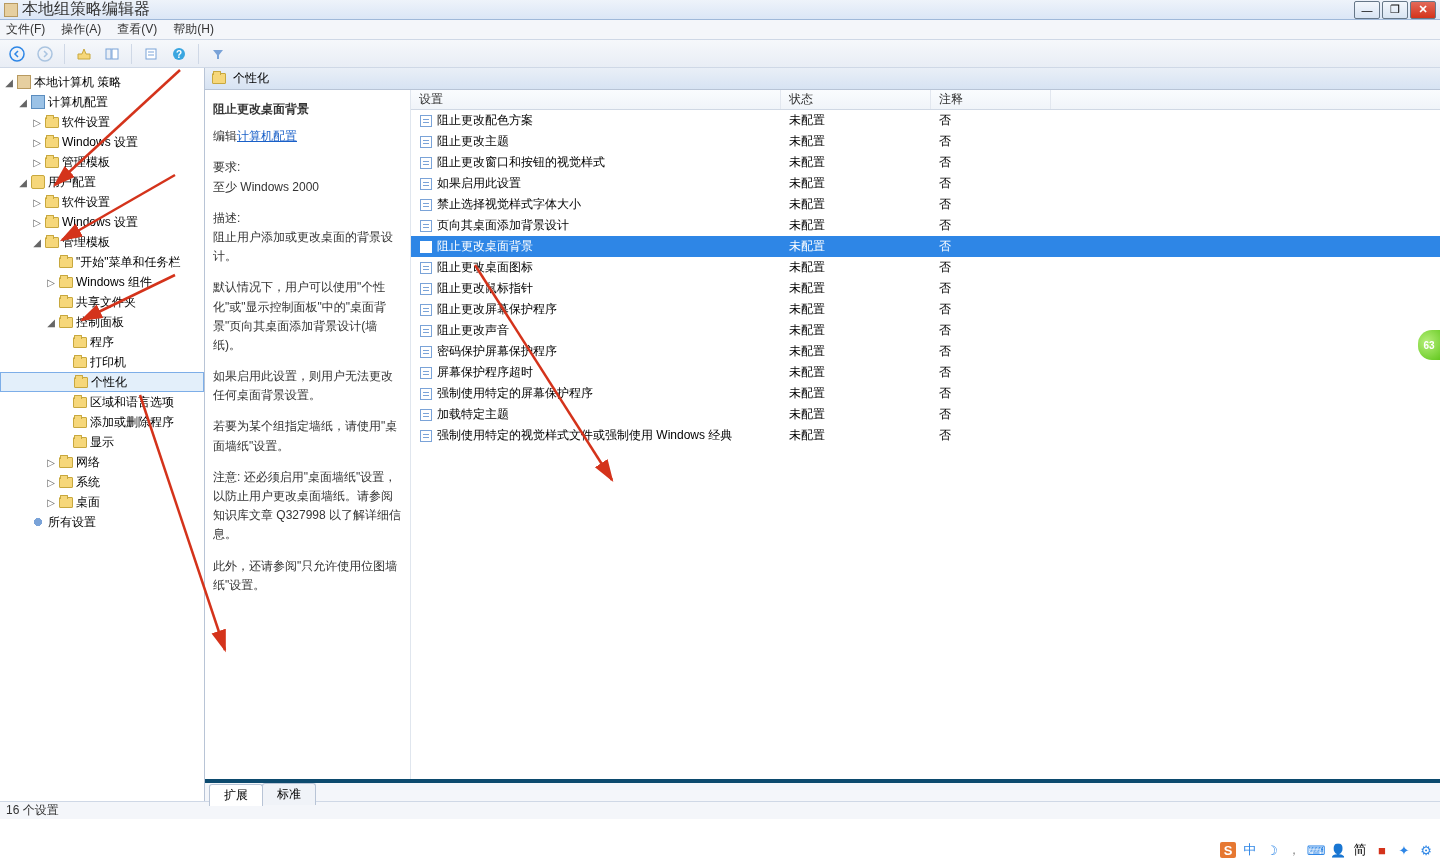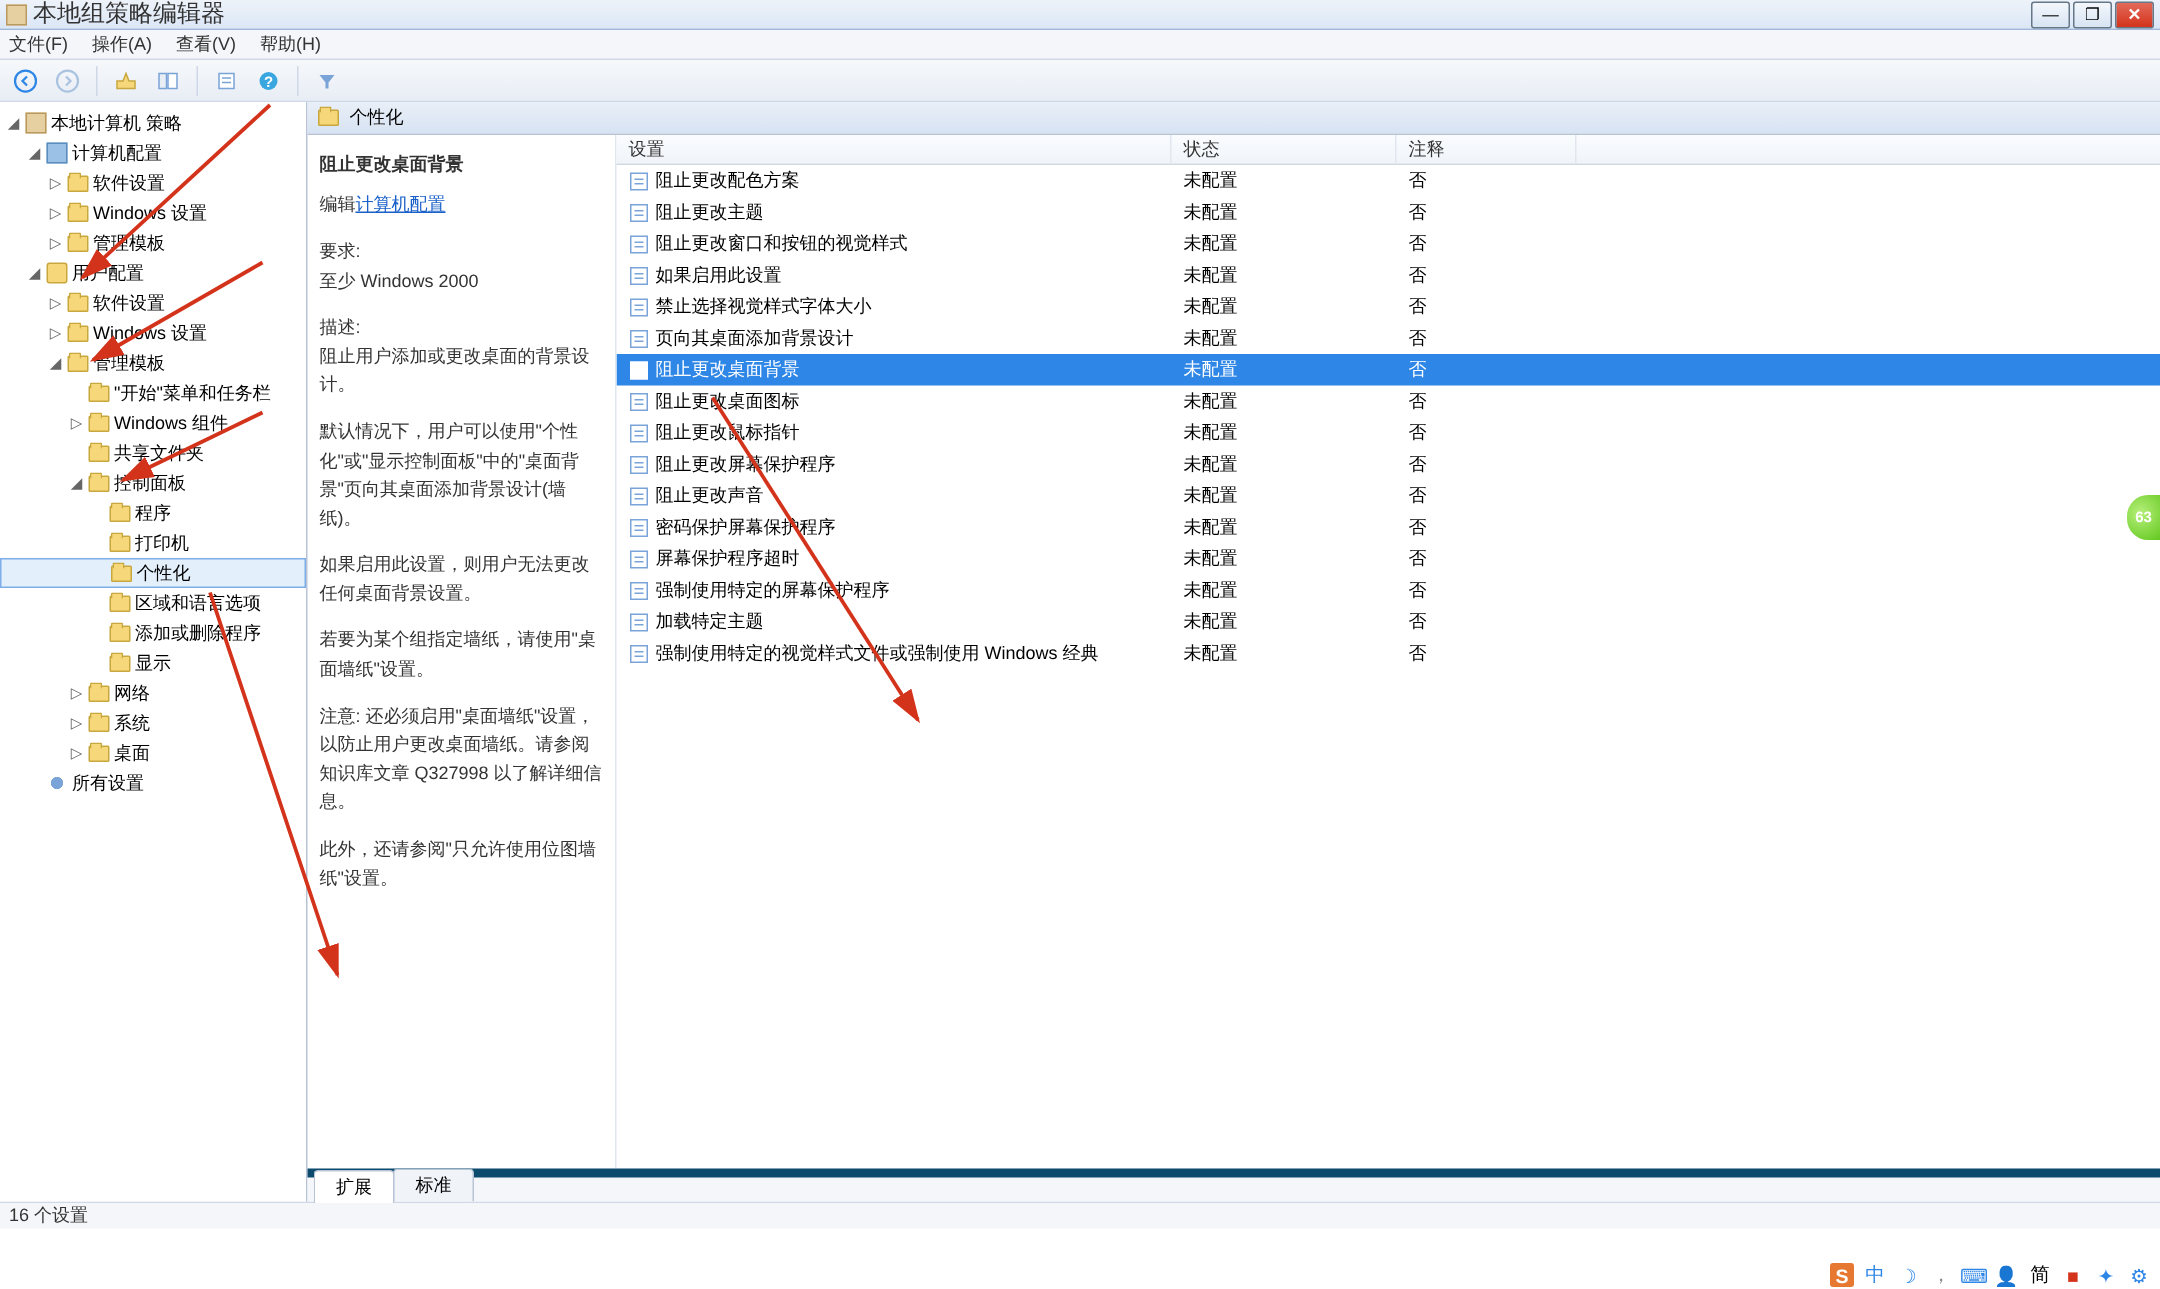--- a/index.html
+++ b/index.html
@@ -50,21 +50,21 @@
   .row { display:flex; align-items:center; height:21px; font-size:12px; }
   .row.selected { background:#2e86e6; color:#fff; }
   .row .cell { padding-left:8px; }
   .row .cell.col-s { display:flex; align-items:center; gap:4px; }
   .rowico { width:14px; height:14px; display:inline-flex; align-items:center; justify-content:center; }
   .listicon { width:12px;height:12px;border:1px solid #7aa3d8;background:#fff;position:relative;}
   .listicon:before,.listicon:after{content:"";position:absolute;left:2px;right:2px;height:1px;background:#7aa3d8;}
   .listicon:before{top:3px;} .listicon:after{top:6px;}
   .row.selected .listicon{border-color:#fff;} .row.selected .listicon:before,.row.selected .listicon:after{background:#fff;}
 
-  .tabs { height:22px; border-top:6px solid #0c4a6e; display:flex; align-items:flex-end; padding-left:4px; background:#f4f6fa; }
+  .tabs { height:22px; border-top:4px solid #0c4a6e; display:flex; align-items:flex-start; padding-left:4px; background:#f4f6fa; }
   .tab { padding:2px 14px; border:1px solid #b8c4d6; border-bottom:none; margin-right:-1px; background:#f0f3f8; font-size:12px; border-radius:3px 3px 0 0; cursor:pointer; }
   .tab.active { background:#fff; position:relative; top:1px; }
 
   .statusbar { height:18px; background:#f4f6fa; border-top:1px solid #cfd8e6; display:flex; align-items:flex-end; padding:0 6px; font-size:12px; color:#333; }
 
   .systray { position:absolute; right:6px; bottom:1px; display:flex; align-items:center; gap:6px; font-size:12px; }
   .trayico { width:16px; height:16px; display:inline-flex; align-items:center; justify-content:center; font-size:13px; }
   .trayico.orange { background:#e67832;color:#fff;border-radius:2px;font-weight:bold;}
   .trayico.blue { color:#2e86e6; }
   .trayico.gray { color:#888; }

